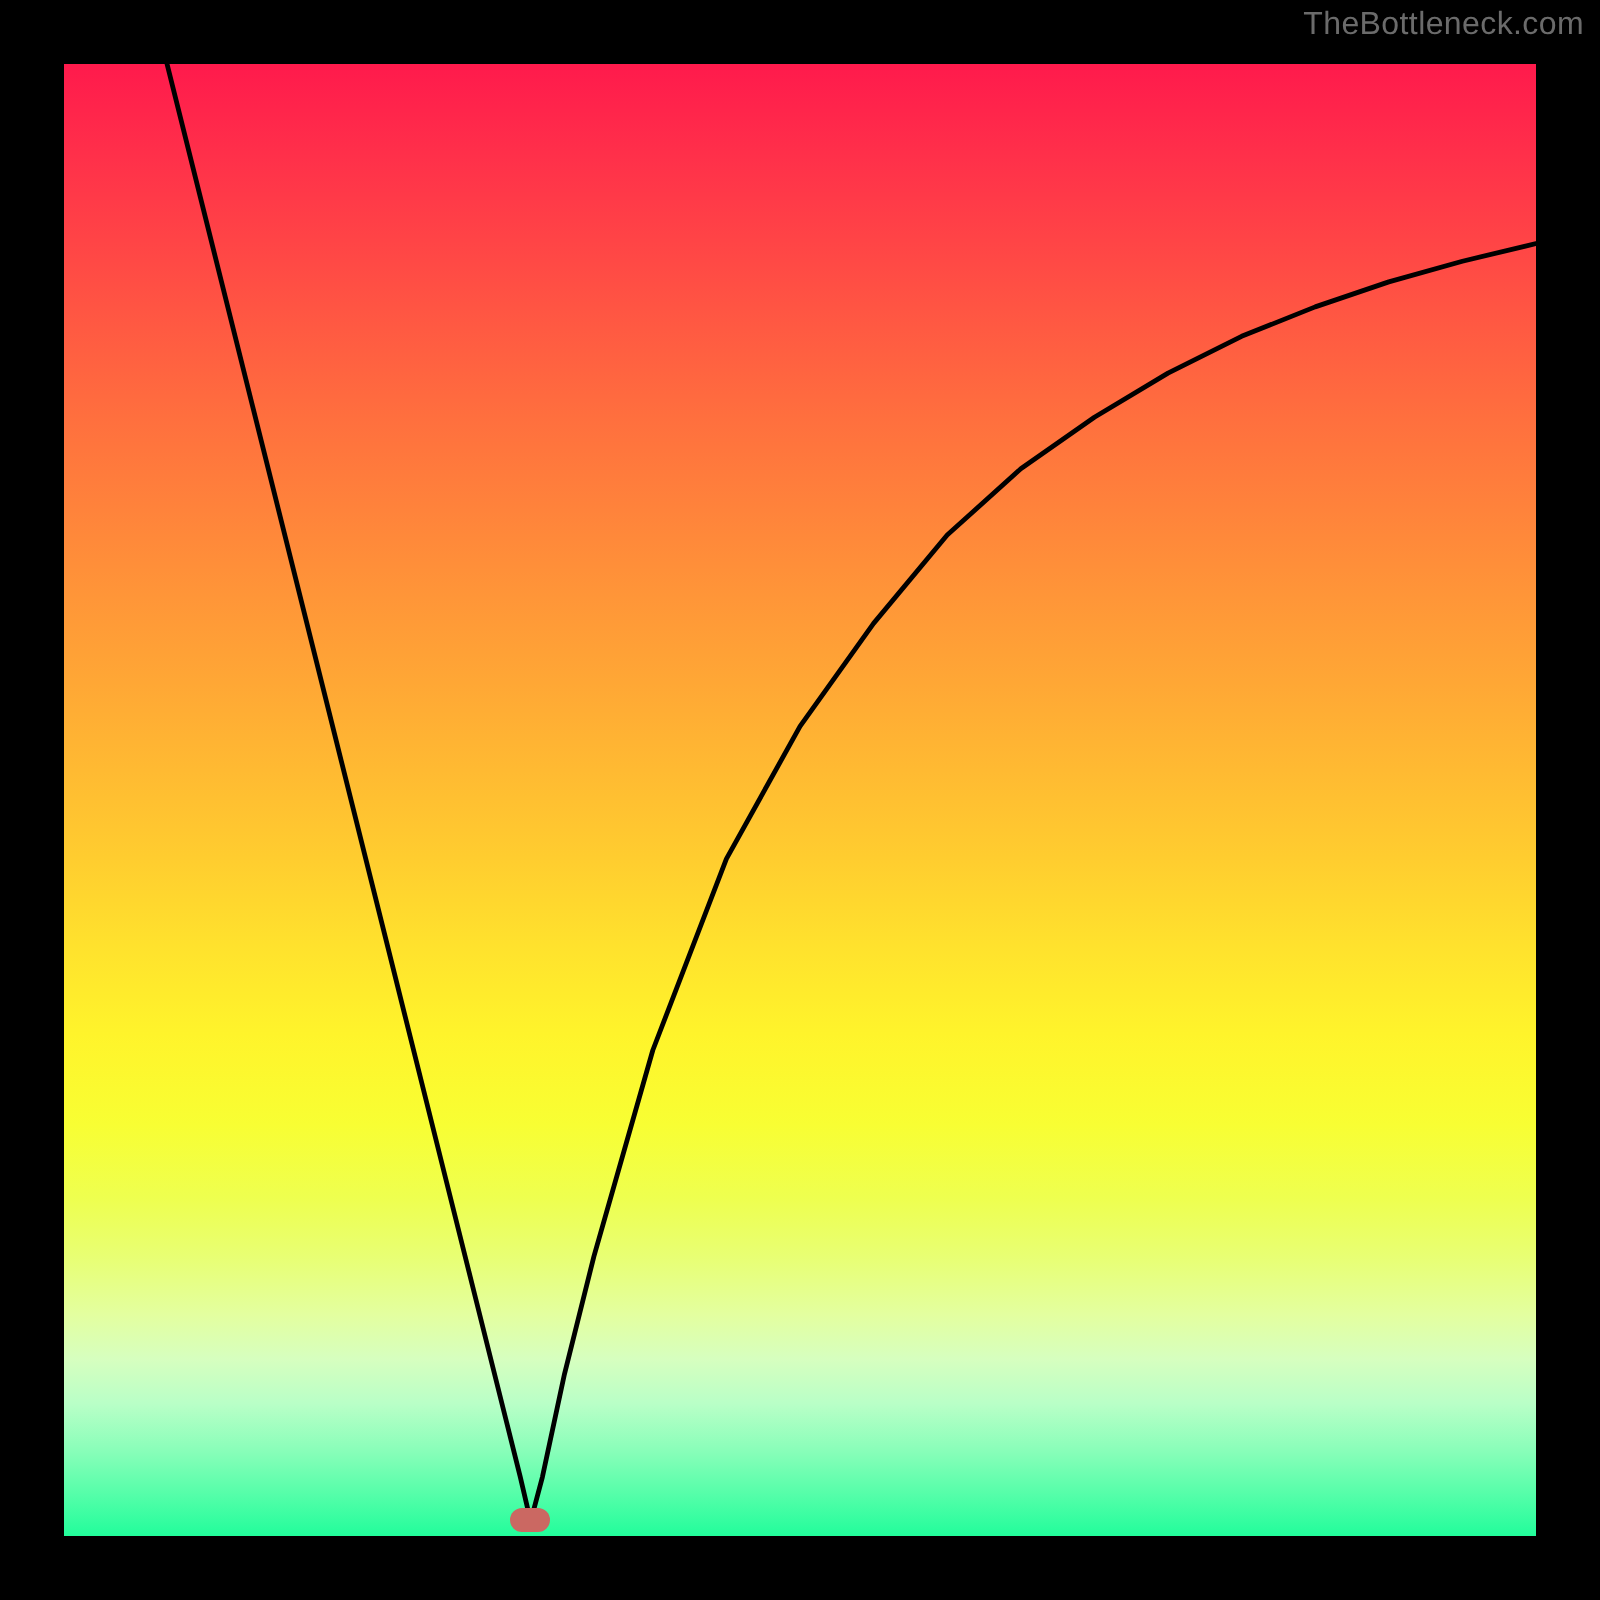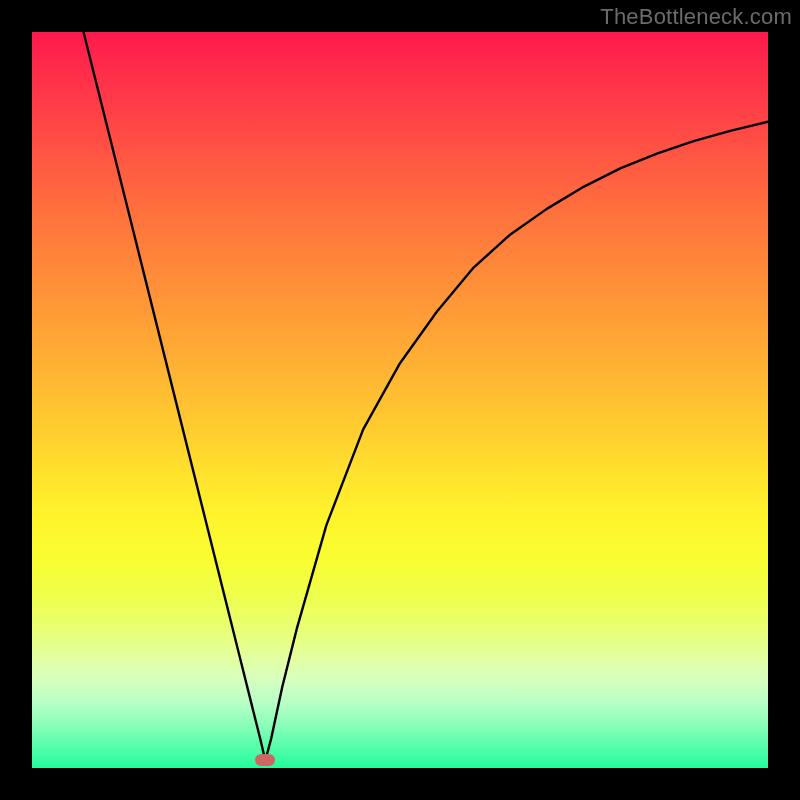--- a/index.html
+++ b/index.html
@@ -60,21 +60,21 @@
     width: 20px;
     height: 12px;
     background: #cb6862;
     border-radius: 6px;
     transform: translate(-50%, -50%);
   }
   .watermark {
     position: absolute;
     top: 4px;
     right: 8px;
-    font-size: 22px;
+    font-size: 16px;
     font-weight: 500;
     color: #6b6b6b;
     letter-spacing: 0.2px;
   }
 </style>
 </head>
 <body>
 
 <div class="frame">
 

